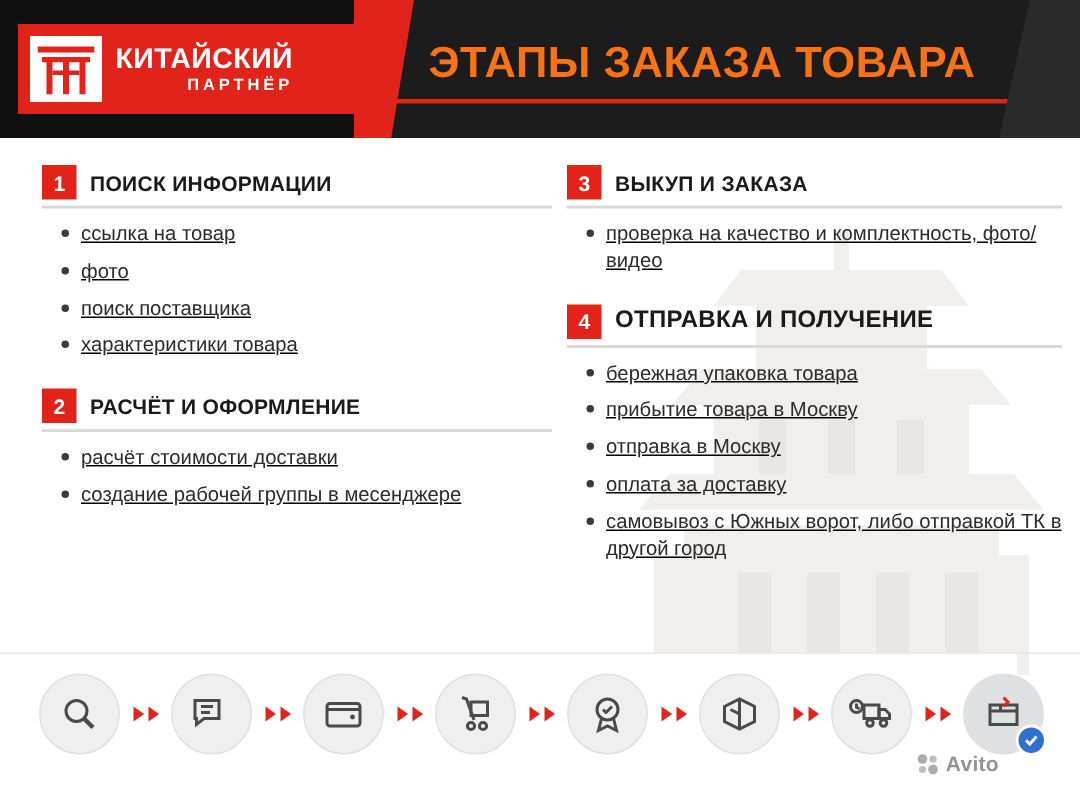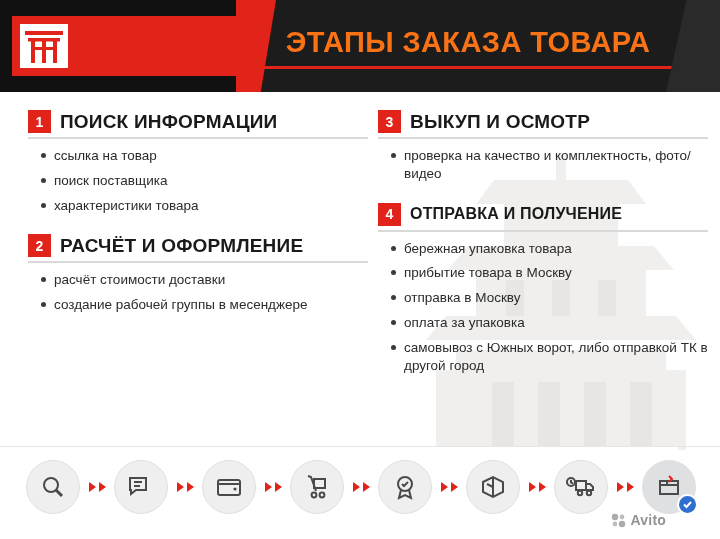--- a/index.html
+++ b/index.html
@@ -133,35 +133,36 @@
     color: #ffffff;
     font-size: 14px;
     font-weight: bold;
     display: flex;
     align-items: center;
     justify-content: center;
     flex: 0 0 auto;
     margin-right: 9px;
   }
   .step-title {
-    font-size: 19px;
+    font-size: 14px;
     font-weight: bold;
     color: #1a1a1a;
     letter-spacing: 0.2px;
     white-space: nowrap;
   }
   .step-rule {
     height: 2px;
     background: #d9d9d9;
     margin: 4px 0 8px 0;
   }
   .bullets {
     list-style: none;
     margin: 0;
     padding: 0 0 0 26px;
+    text-decoration: underline;
   }
   .bullets li {
     position: relative;
     font-size: 13.5px;
     color: #2b2b2b;
     line-height: 1.32;
     margin-bottom: 7px;
   }
   .bullets li::before {
     content: "";
@@ -169,21 +170,21 @@
     left: -13px;
     top: 6px;
     width: 5px; height: 5px;
     border-radius: 50%;
     background: #3a3a3a;
   }
 
   
   .footer {
     position: absolute;
-    left: 0; bottom: 1px;
+    left: 0; bottom: 12px;
     width: 678px; height: 92px;
     background: #ffffff;
   }
   .footer-line {
     position: absolute;
     left: 0; top: 0;
     width: 720px; height: 1px;
     background: #e6e6e6;
   }
   .icon-row {
@@ -284,40 +285,45 @@
       <div class="logo-mark">
         <svg class="gate" viewBox="0 0 38 34">
           <rect x="0" y="2" width="38" height="4" fill="#e2231a"></rect>
           <rect x="3" y="9" width="32" height="3.5" fill="#e2231a"></rect>
           <rect x="6" y="12" width="4" height="22" fill="#e2231a"></rect>
           <rect x="28" y="12" width="4" height="22" fill="#e2231a"></rect>
           <rect x="10" y="18" width="18" height="3" fill="#e2231a"></rect>
           <rect x="17" y="12" width="4" height="22" fill="#e2231a"></rect>
         </svg>
       </div>
+      <div class="logo-text">
+        <div class="l1">КИТАЙСКИЙ</div>
+        <div class="l2">ПАРТНЁР</div>
+      </div>
     </div>
 
     <div class="header-red-wedge"></div>
     <div class="header-title">ЭТАПЫ ЗАКАЗА ТОВАРА</div>
     <div class="header-title-underline"></div>
     <div class="header-corner"></div>
   </div>
 
   <div class="content">
 
     <div class="col col-left">
 
       <div class="step" style="margin-top:18px;">
         <div class="step-head">
           <div class="step-num">1</div>
           <div class="step-title">ПОИСК ИНФОРМАЦИИ</div>
         </div>
         <div class="step-rule"></div>
         <ul class="bullets">
           <li>ссылка на товар</li>
+          <li>фото</li>
           <li>поиск поставщика</li>
           <li>характеристики товара</li>
         </ul>
       </div>
 
       <div class="step" style="margin-top:20px;">
         <div class="step-head">
           <div class="step-num">2</div>
           <div class="step-title">РАСЧЁТ И ОФОРМЛЕНИЕ</div>
         </div>
@@ -328,39 +334,39 @@
         </ul>
       </div>
 
     </div>
 
     <div class="col col-right">
 
       <div class="step" style="margin-top:18px;">
         <div class="step-head">
           <div class="step-num">3</div>
-          <div class="step-title">ВЫКУП И ОСМОТР</div>
+          <div class="step-title">ВЫКУП И ЗАКАЗА</div>
         </div>
         <div class="step-rule"></div>
         <ul class="bullets">
           <li>проверка на качество и комплектность, фото/видео</li>
         </ul>
       </div>
 
       <div class="step" style="margin-top:20px;">
         <div class="step-head">
           <div class="step-num">4</div>
           <div class="step-title" style="font-size:16px;">ОТПРАВКА И ПОЛУЧЕНИЕ</div>
         </div>
         <div class="step-rule"></div>
         <ul class="bullets">
           <li>бережная упаковка товара</li>
           <li>прибытие товара в Москву</li>
           <li>отправка в Москву</li>
-          <li>оплата за упаковка</li>
+          <li>оплата за доставку</li>
           <li>самовывоз с Южных ворот, либо отправкой ТК в другой город</li>
         </ul>
       </div>
 
     </div>
   </div>
 
   <div class="footer">
     <div class="footer-line"></div>
     <div class="icon-row">

